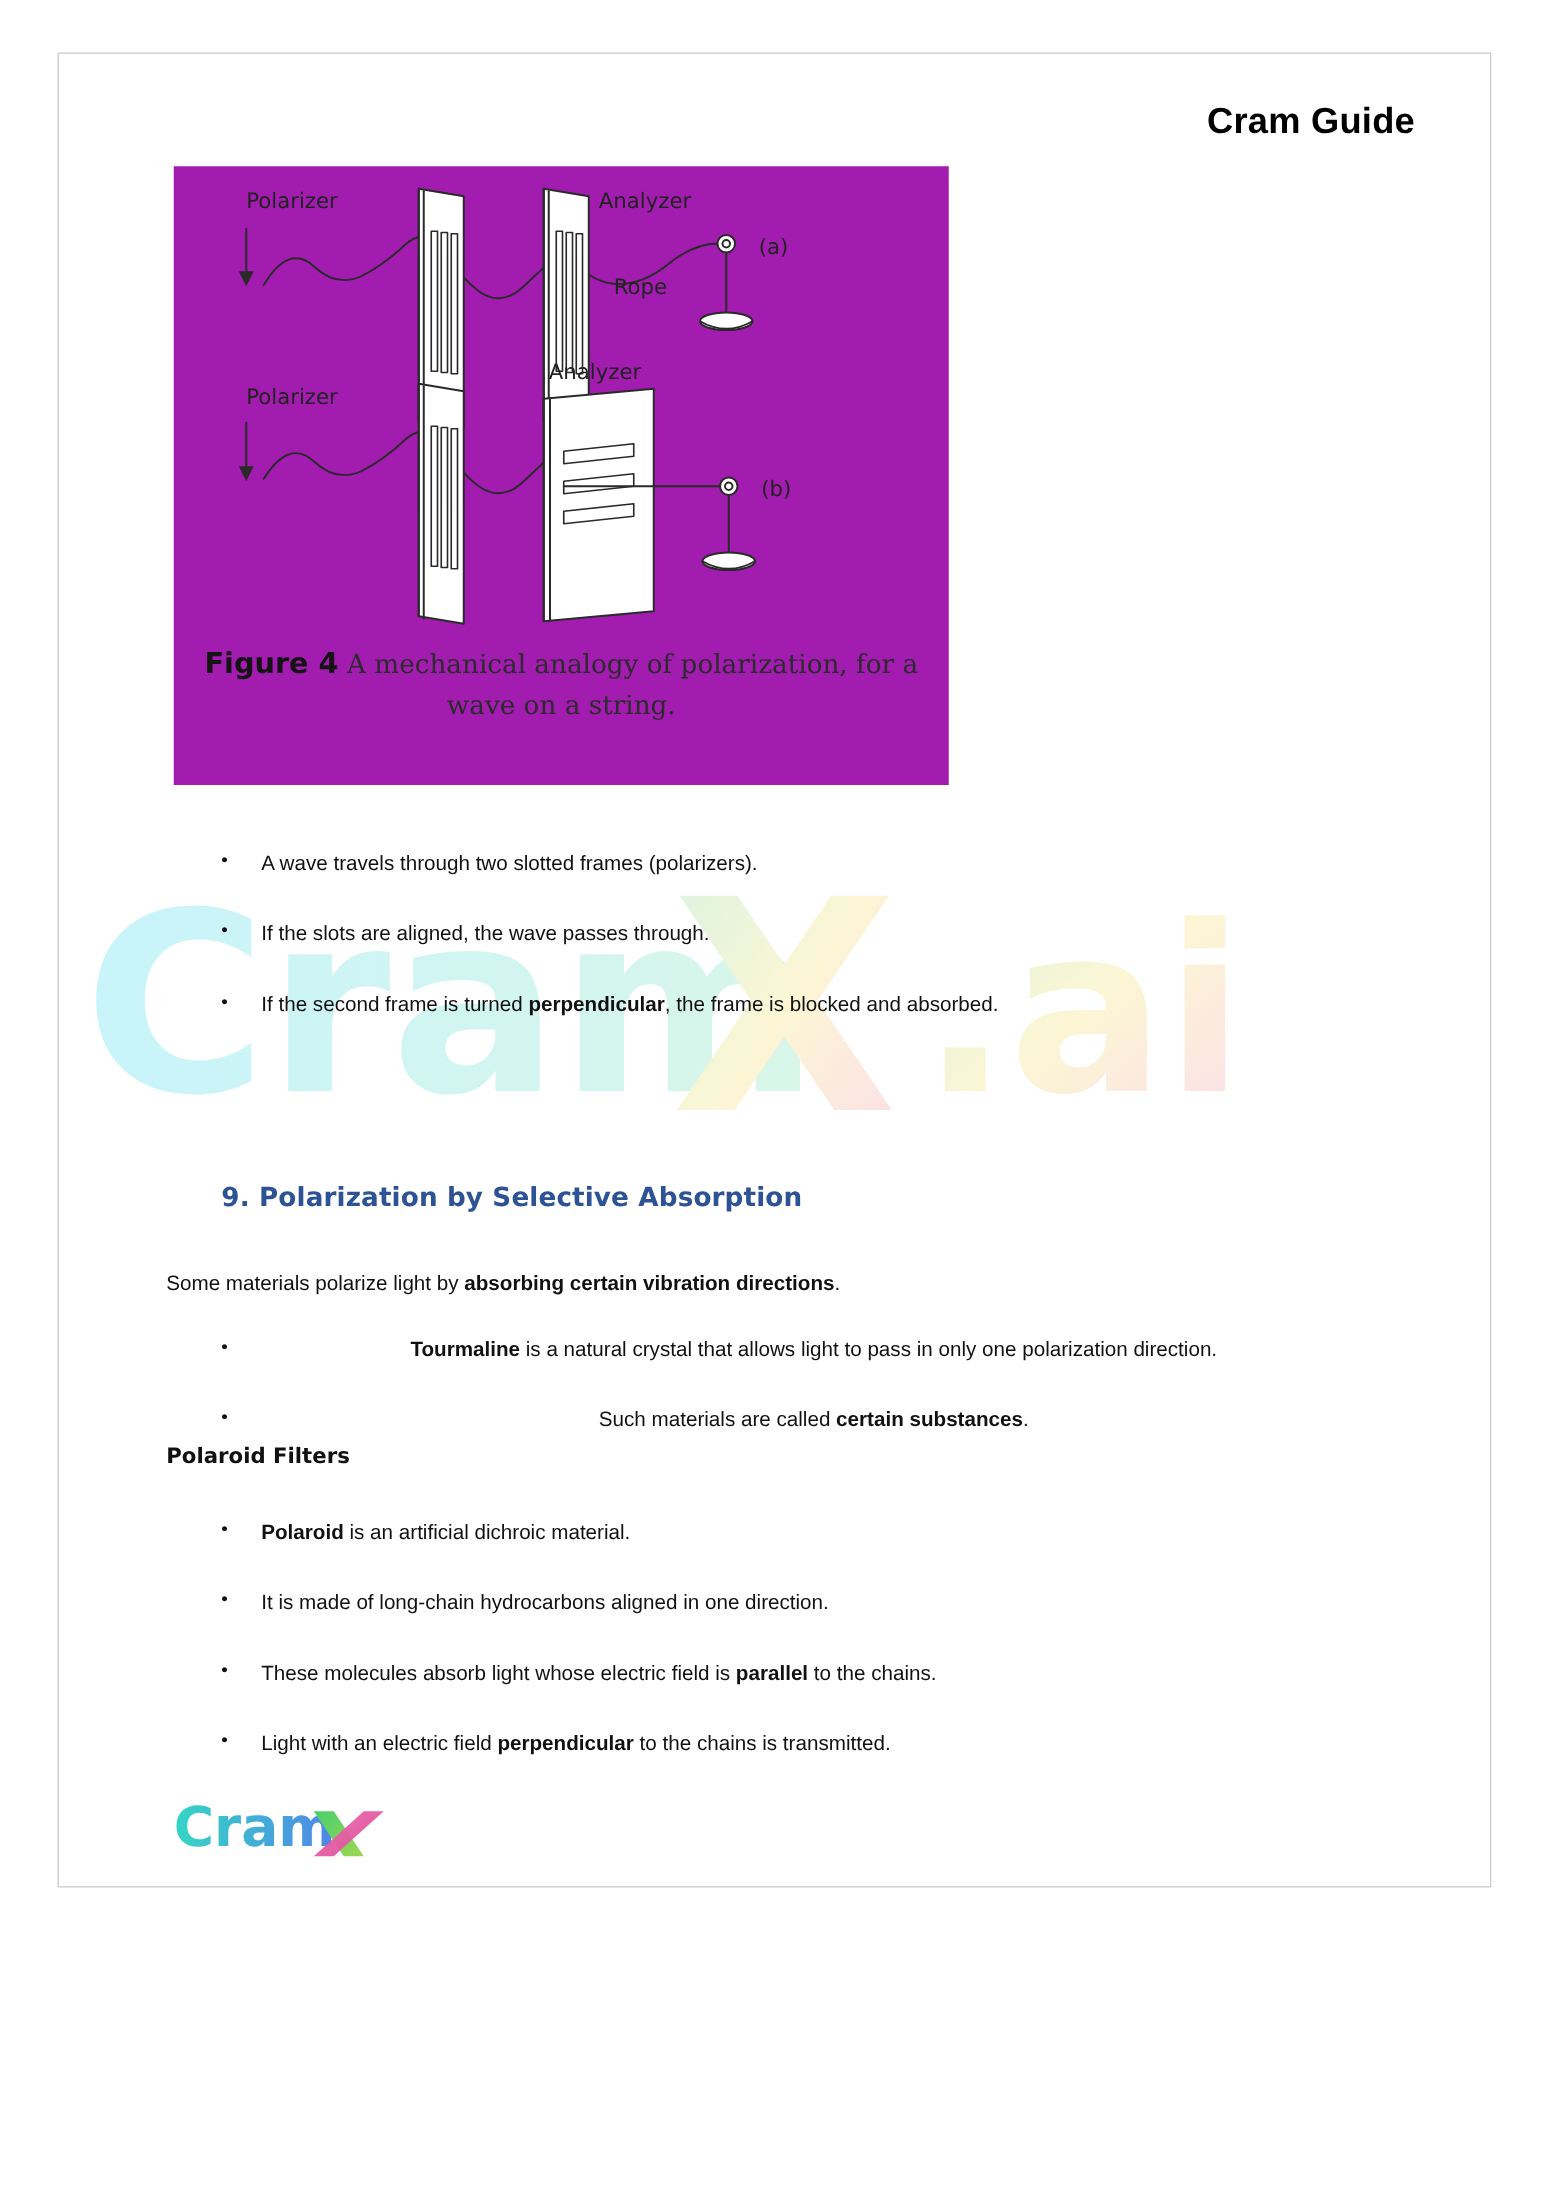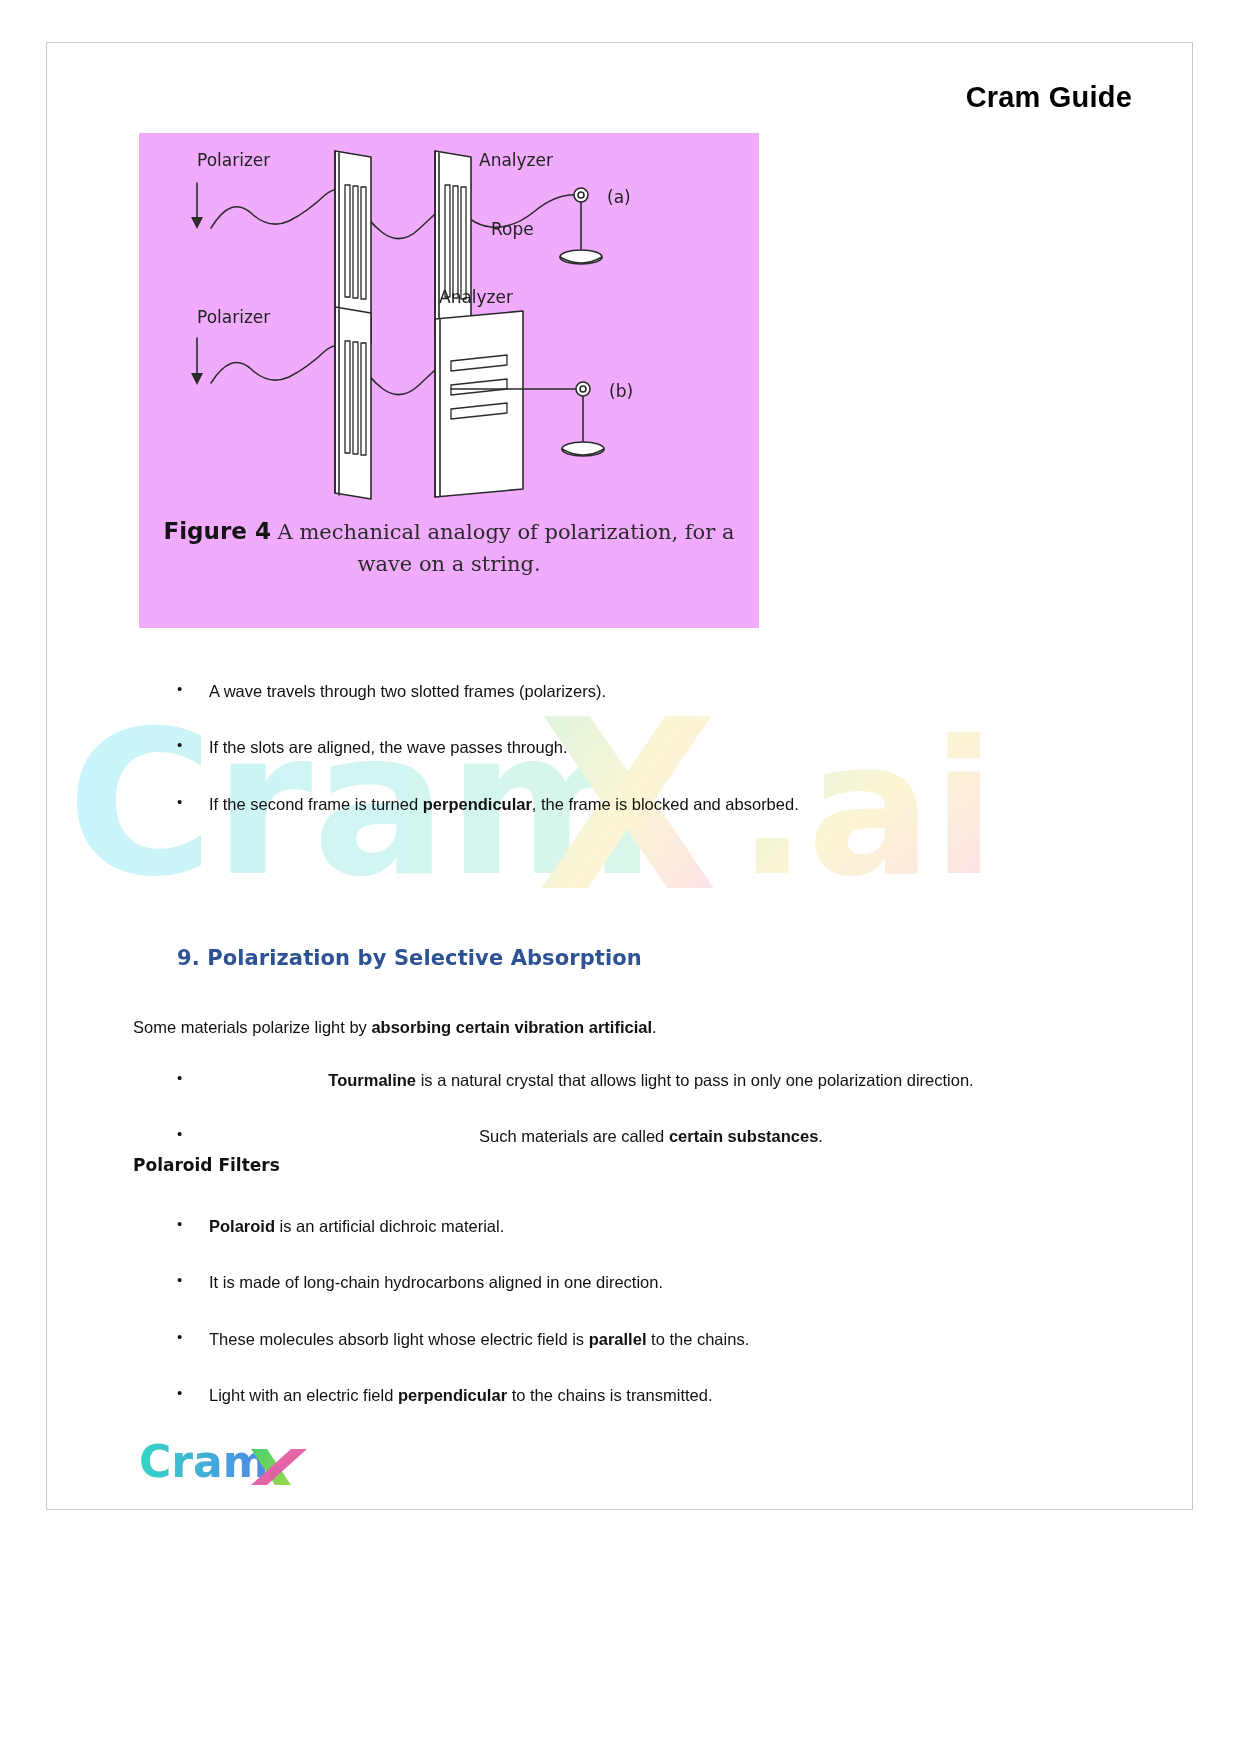--- a/index.html
+++ b/index.html
@@ -51,21 +51,21 @@
     letter-spacing: 0.2px;
   }
 
   
   .figure-wrap {
     position: absolute;
     left: 92px;
     top: 90px;
     width: 620px;
     height: 495px;
-    background: #f0abfc;
+    background: #a21caf;
     z-index: 1;
     text-decoration: underline;
   }
   .figure-svg { display: block; }
 
   .fig-caption {
     position: absolute;
     left: 92px;
     top: 455px;
     width: 620px;
@@ -305,21 +305,21 @@
         <span>If the slots are aligned, the wave passes through.</span>
       </li>
       <li class="bullet-item">
         <span>If the second frame is turned </span><b>perpendicular</b><span>, the frame is blocked and absorbed.</span>
       </li>
     </ul>
 
     <div class="section-head">9. Polarization by Selective Absorption</div>
 
     <div class="body-para">
-      <span>Some materials polarize light by </span><b>absorbing certain vibration artificial</b><span>.</span>
+      <span>Some materials polarize light by </span><b>absorbing certain vibration directions</b><span>.</span>
     </div>
 
     <ul class="bullet-list block-b">
       <li class="bullet-item">
         <b>Tourmaline</b><span> is a natural crystal that allows light to pass in only one polarization direction.</span>
       </li>
       <li class="bullet-item">
         <span>Such materials are called </span><b>certain substances</b><span>.</span>
       </li>
     </ul>

